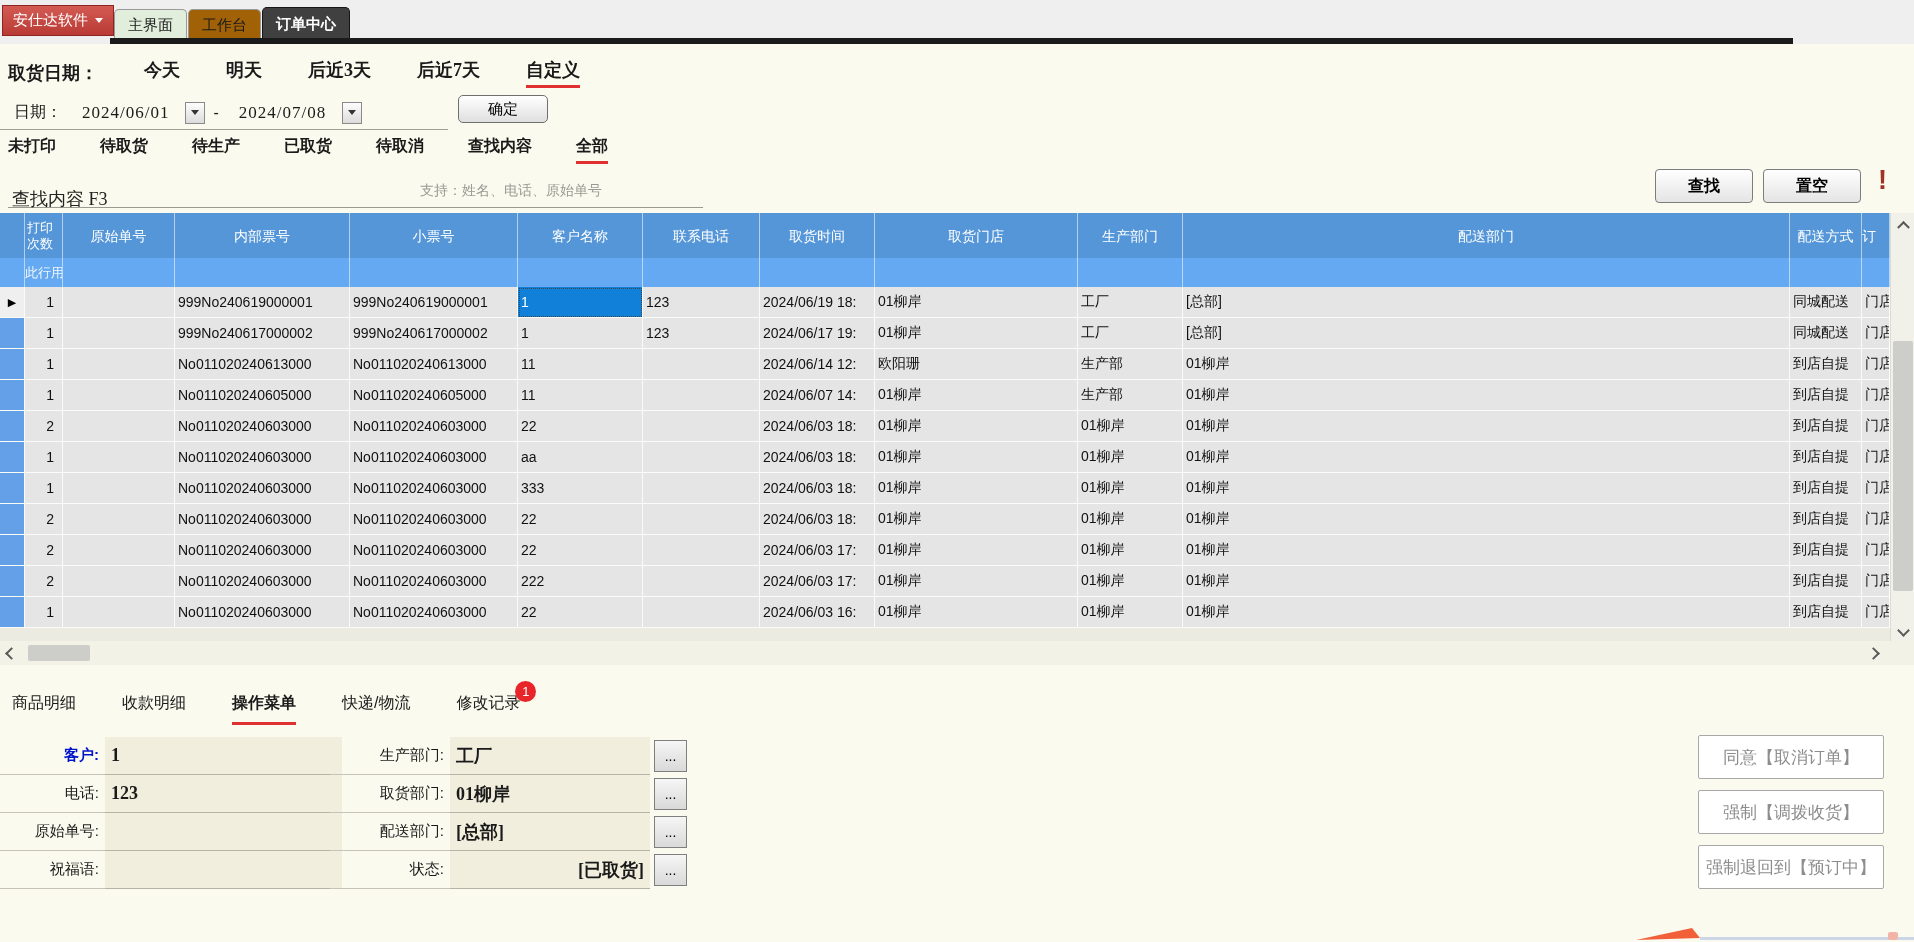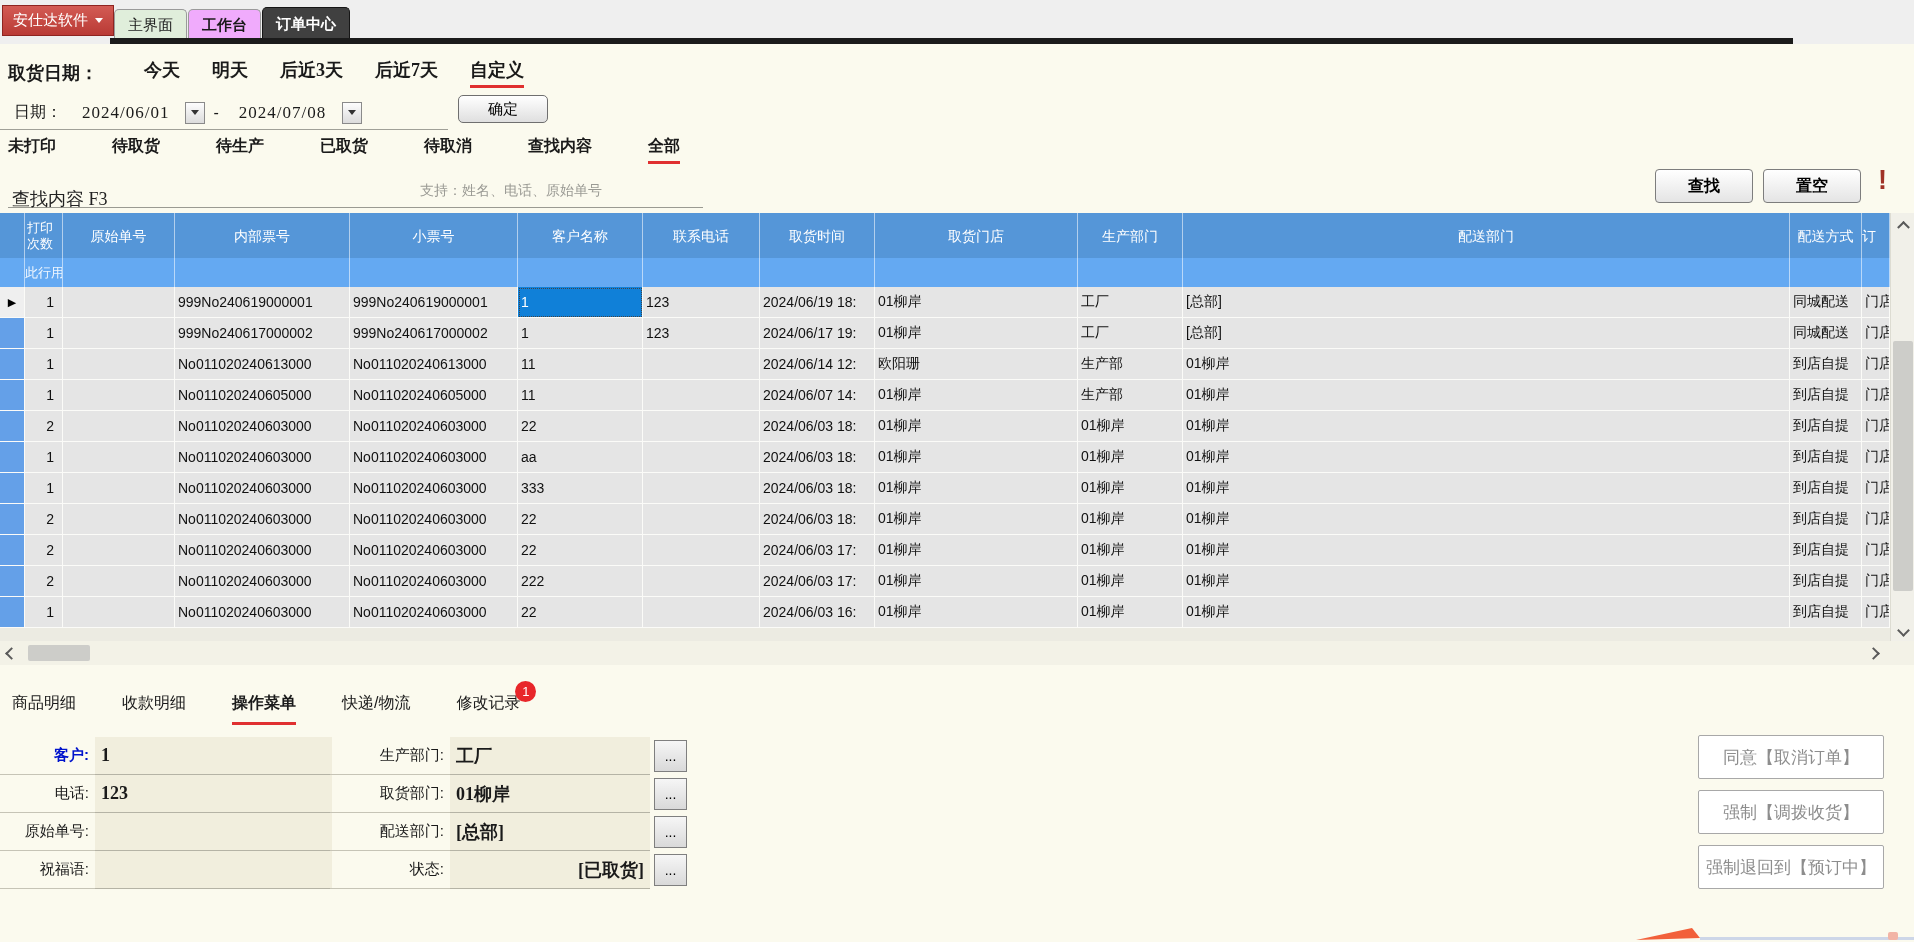--- a/index.html
+++ b/index.html
@@ -10,40 +10,40 @@
   
   .topbar { position:absolute; left:0; top:0; width:1914px; height:44px; background:#efefef; }
   .app-btn { position:absolute; left:2px; top:5px; height:31px; padding:0 10px;
     background:linear-gradient(#d35b54,#b93a35); border:1px solid #8e2420; color:#fff;
     font-size:15px; display:flex; align-items:center; gap:7px; cursor:pointer; }
   .app-btn .caret { width:0; height:0; border-left:4px solid transparent; border-right:4px solid transparent; border-top:5px solid #fff; }
   .wtabs { position:absolute; left:114px; top:7px; display:flex; align-items:flex-end; gap:1px; }
   .wtab { height:31px; padding:0 13px; display:flex; align-items:center; font-size:15px;
     border:1px solid #9a9a9a; border-bottom:none; border-radius:5px 5px 0 0; background:#e8e8e8; cursor:pointer; }
   .wtab.green { background:#e0eedb; }
-  .wtab.blue  { background:#f0abfc;font-weight:bold; }
+  .wtab.blue  { background:#a16207; }
   .wtab.active { background:#404040; color:#fff; font-weight:bold; border-color:#161616; height:33px; }
   .tab-underline { position:absolute; left:110px; top:38px; width:1683px; height:6px; background:#1b1b1b; }
 
   
   .filters { position:absolute; left:0; top:44px; width:1914px; height:169px; background:#fbfaee; }
   .row-dateopts { position:absolute; left:8px; top:14px; display:flex; align-items:center; gap:46px; }
   .row-dateopts .cap { font-size:18px; font-weight:bold; font-family:"Liberation Serif","DejaVu Serif",serif; }
   .dopt { font-size:18px; font-weight:bold; font-family:"Liberation Serif","DejaVu Serif",serif; cursor:pointer; padding-bottom:3px; }
   .dopt.active { border-bottom:3px solid #e03030; }
   .row-dates { position:absolute; left:0px; top:52px; width:448px; height:34px; border-bottom:1px solid #a0a098;
     display:flex; align-items:center; gap:8px; padding-left:14px; }
   .row-dates .lbl { font-size:16px; font-family:Liberation Sans, sans-serif; }
   .dateval { font-size:17px; font-family:"Liberation Serif","DejaVu Serif",serif; letter-spacing:1px; margin-left:12px; }
   .dd-btn { width:20px; height:22px; margin-left:8px; background:linear-gradient(#fdfdfd,#dcdcdc);
     border:1px solid #8a8a8a; display:flex; align-items:center; justify-content:center; cursor:pointer; }
   .dd-btn .tri { width:0; height:0; border-left:4px solid transparent; border-right:4px solid transparent; border-top:5px solid #333; }
   .btn-confirm { position:absolute; left:458px; top:51px; width:90px; height:28px; border:1px solid #6f6f6f; border-radius:5px;
     background:linear-gradient(#ffffff,#dfdfdf); font-size:15px; cursor:pointer; font-family:inherit; }
-  .row-status { position:absolute; left:8px; top:92px; display:flex; gap:56px; }
+  .row-status { position:absolute; left:8px; top:92px; display:flex; gap:44px; }
   .stab { font-size:16px; font-weight:bold; cursor:pointer; padding-bottom:4px; }
   .stab.active { border-bottom:3px solid #e03030; }
   .row-search { position:absolute; left:8px; top:124px; width:695px; height:40px; border-bottom:1px solid #9a9a92; }
   .search-ph { position:absolute; left:4px; top:19px; font-size:18px; color:#222;
     font-family:"Liberation Serif","DejaVu Serif",serif; }
   .search-hint { position:absolute; left:412px; top:14px; font-size:14px; color:#9a9a94; }
   .btn-plain { position:absolute; top:125px; width:98px; height:34px; border:1px solid #7d7d7d; border-radius:4px;
     background:linear-gradient(#ffffff,#e4e4e4); font-size:16px; font-weight:bold; cursor:pointer; font-family:inherit; }
   .btn-find { left:1655px; } .btn-clear { left:1763px; }
   .alert-mark { position:absolute; left:1878px; top:121px; font-size:27px; font-weight:bold; color:#a03226; }
@@ -83,21 +83,21 @@
   
   .detail { position:absolute; left:0; top:665px; width:1914px; height:277px; background:#fbfaee; }
   .dtabs { position:absolute; left:12px; top:28px; display:flex; gap:46px; }
   .dtab { font-size:16px; cursor:pointer; padding-bottom:8px; position:relative; }
   .dtab.active { font-weight:bold; border-bottom:3px solid #e03030; }
   .badge { position:absolute; right:-16px; top:-12px; min-width:21px; height:21px; border-radius:11px; background:#e8262a;
     color:#fff; font-size:13px; display:flex; align-items:center; justify-content:center; padding:0 4px; }
 
   .form { position:absolute; left:0; top:72px; }
   .frow { position:absolute; display:flex; align-items:stretch; height:38px; }
-  .flabel { width:95px; display:flex; align-items:center; justify-content:flex-end; padding-right:6px;
+  .flabel { width:105px; display:flex; align-items:center; justify-content:flex-end; padding-right:6px;
     font-size:15px; border-bottom:1px solid #c6c4b6; }
   .flabel.blue { color:#0013cc; font-weight:bold; }
   .ffield { width:237px; background:#f1eedd; border-bottom:1px solid #b5b3a5; display:flex; align-items:center;
     padding:0 6px; font-size:18px; font-weight:bold; font-family:"Liberation Serif","DejaVu Serif",serif; }
   .ffield.alignright { justify-content:flex-end; }
   .fr-right .flabel { width:120px; }
   .fr-right .ffield { width:200px; }
   .btn-ellipsis { width:33px; height:32px; margin-left:4px; align-self:center; background:linear-gradient(#f6f6f6,#d9d9d9);
     border:1px solid #7f7f7f; font-size:14px; cursor:pointer; line-height:10px; }
 
@@ -123,21 +123,21 @@
         <div class="wtab green">主界面</div>
         <div class="wtab blue">工作台</div>
         <div class="wtab active">订单中心</div>
       </div>
     <div class="tab-underline"></div>
   </div>
 
   <div class="filters">
     <div class="row-dateopts">
       <span class="cap">取货日期：</span>
-      <span id="dateopts" style="display:flex;gap:32px;">
+      <span id="dateopts" style="display:flex;gap:46px;">
           <span class="dopt">今天</span>
           <span class="dopt">明天</span>
           <span class="dopt">后近3天</span>
           <span class="dopt">后近7天</span>
           <span class="dopt active">自定义</span>
         </span>
     </div>
     <div class="row-dates">
       <span class="lbl">日期：</span>
       <span class="dateval">2024/06/01</span>

